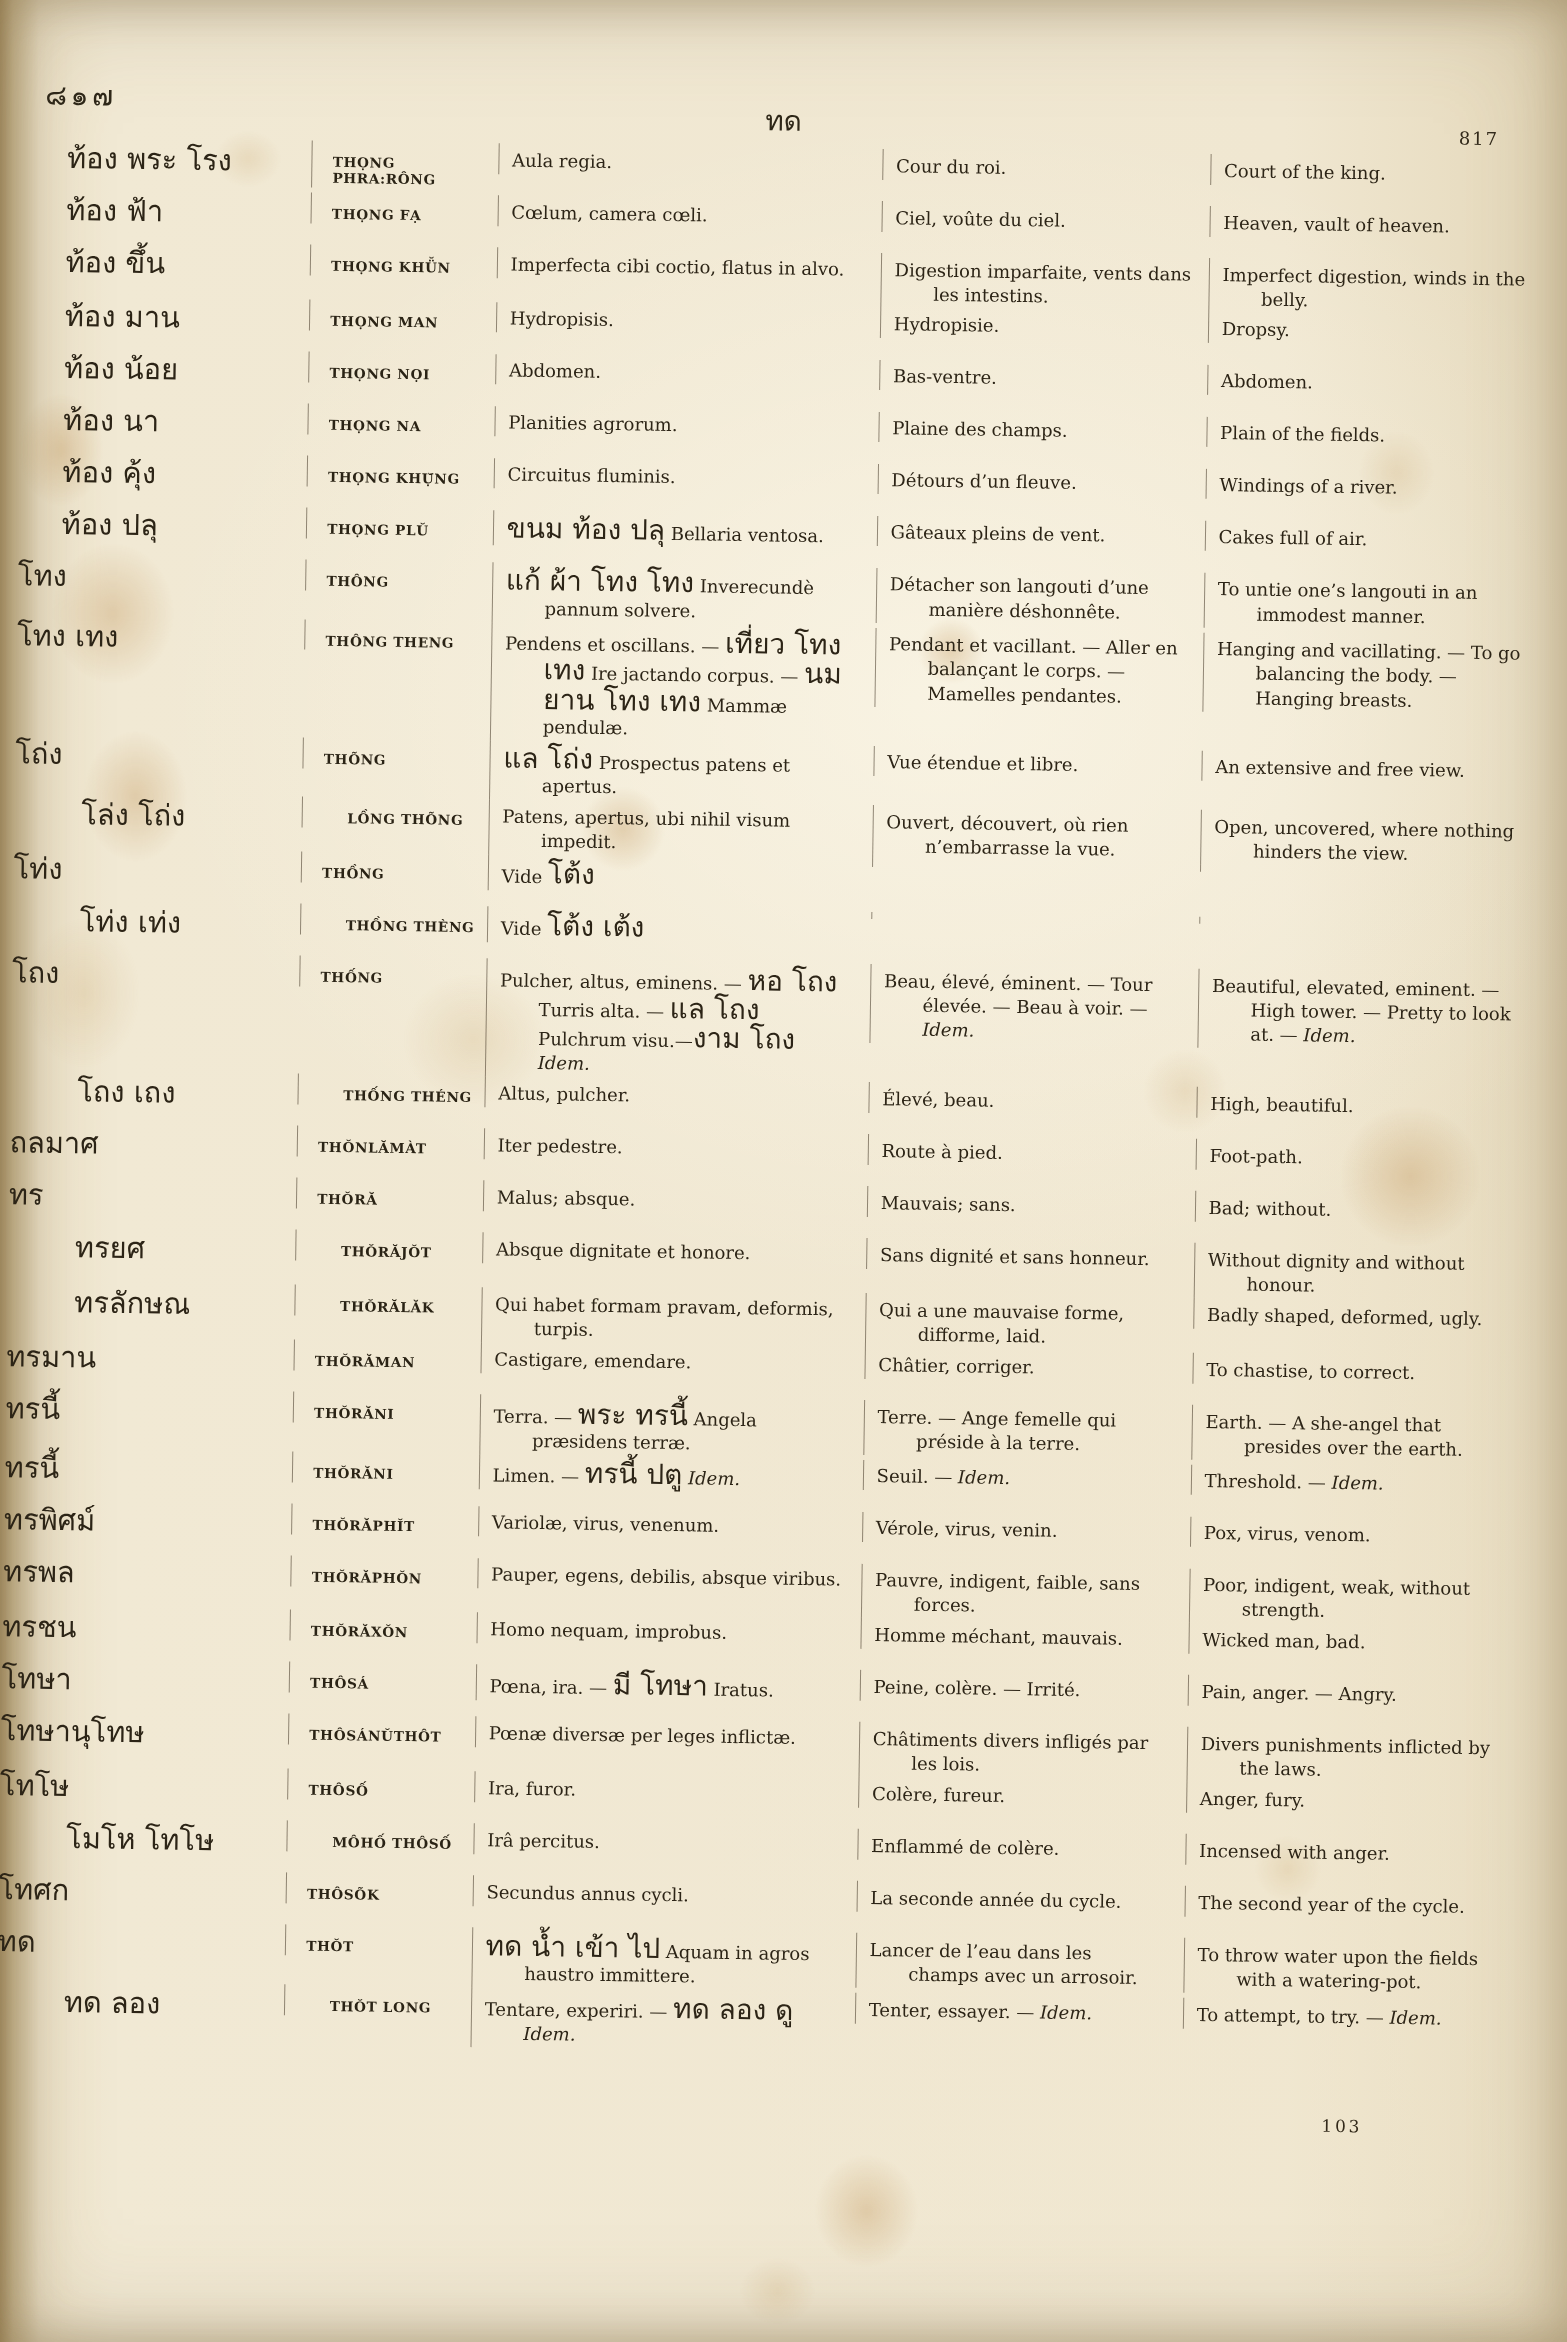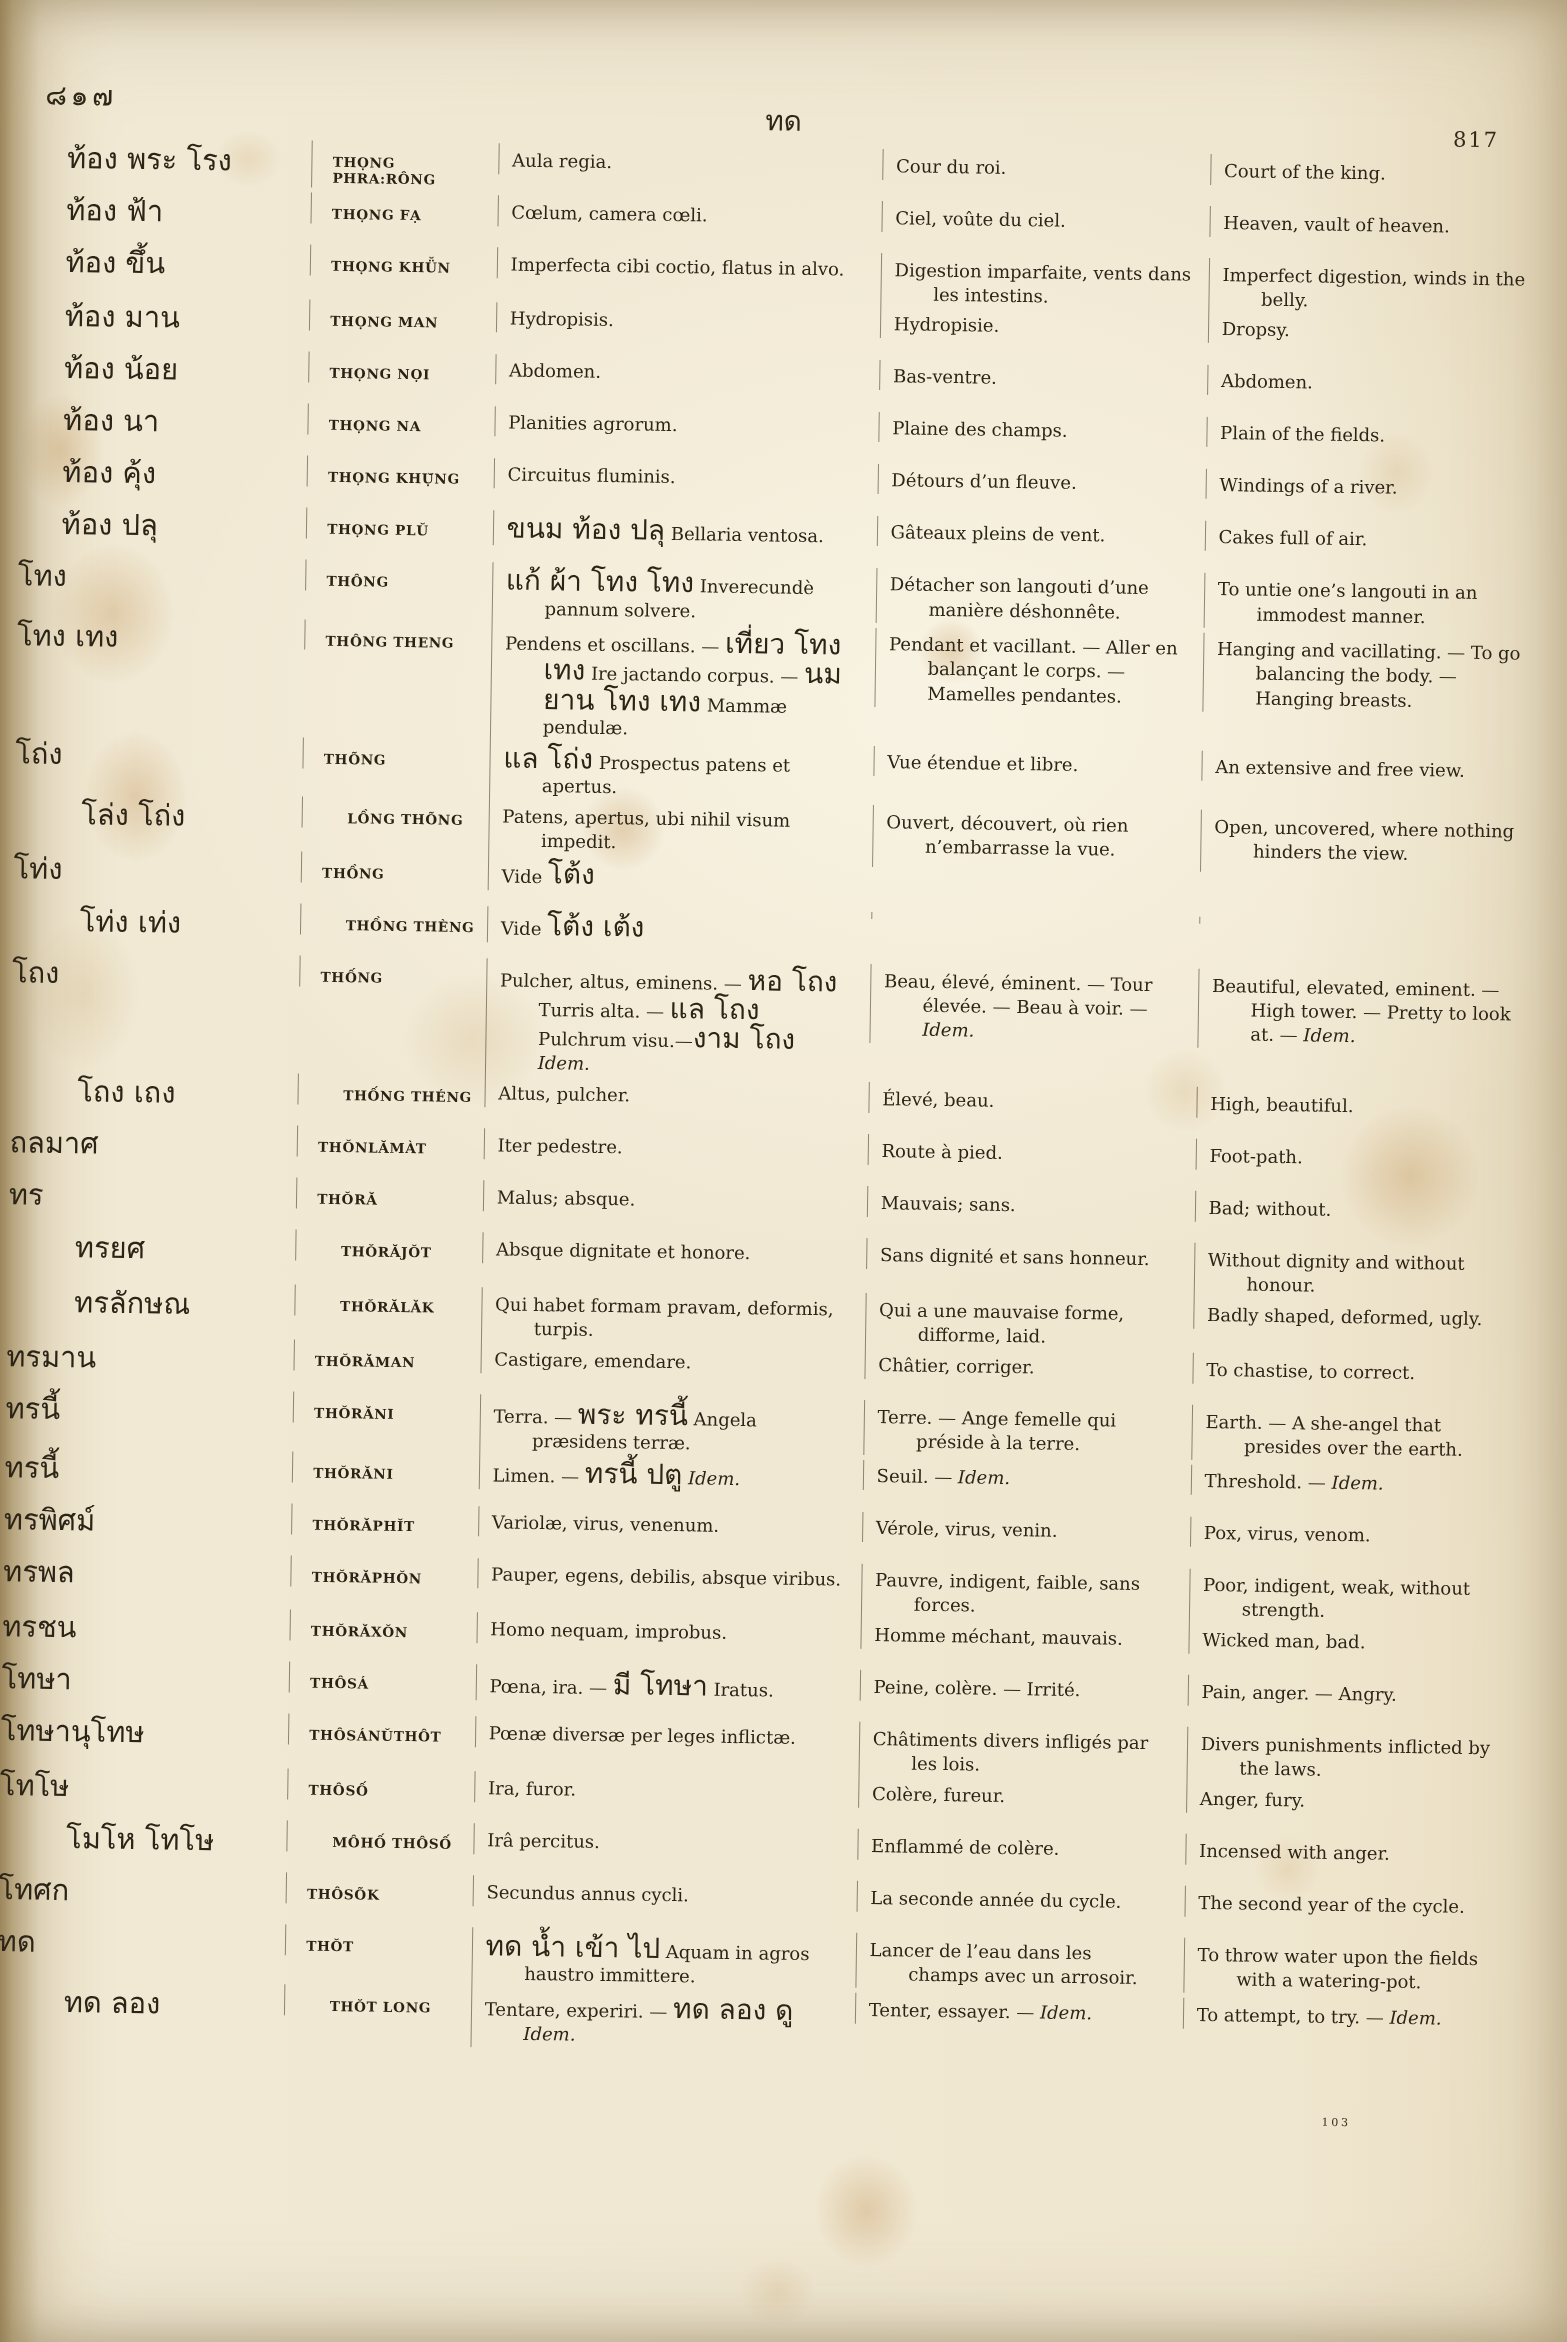--- a/index.html
+++ b/index.html
@@ -38,21 +38,21 @@
   .thai-folio{
     position:absolute;left:39px;top:73px;
     font-size:28px;letter-spacing:3.7px;color:#2e2718;
   }
   .running-head{
     position:absolute;left:0;top:97px;width:1555px;text-align:center;
     font-size:26px;color:#2e2718;
   }
   .folio{
     position:absolute;right:62px;top:107px;
-    font-size:21px;letter-spacing:1.9px;color:#32291a;
+    font-size:18px;letter-spacing:1.9px;color:#32291a;
   }
   .dict{
     position:absolute;left:3.7px;top:137px;width:1550px;
     display:flex;flex-direction:column;
   }
   .row{display:flex;align-items:flex-start;min-height:52px}
   .cell{box-sizing:border-box;padding-top:4.7px;padding-bottom:1.9px}
   .c-thai{width:302px;padding-left:15px;font-size:29px;line-height:1.15}
   .c-rom{width:187px;padding-left:20.6px;padding-top:13px;
     font-size:13.6px;font-weight:bold;letter-spacing:0.7px;color:#2a2315}
@@ -65,21 +65,21 @@
   }
   .c-rom,.c-latin,.c-fr,.c-en{border-left:0.9px solid rgba(62,50,32,.55)}
   .row.indent-thai .c-thai{padding-left:58px}
   .row.indent-both .c-thai{padding-left:82px}
   .row.indent-both .c-rom{padding-left:45px}
   .th{font-size:28px;line-height:1.0}
   .c-thai,.th{font-family:"DejaVu Serif", serif}
   i{}
   .signature{
     position:absolute;left:1345px;top:2097px;
-    font-size:11px;letter-spacing:2.8px;color:#332a1b;
+    font-size:17px;letter-spacing:2.8px;color:#332a1b;
   }
 </style>
 </head>
 <body>
 
 <div class="paper"></div>
 
 <div class="stain" style="left:19px;top:394px;width:84px;height:112px"></div>
 <div class="stain" style="left:52px;top:543px;width:122px;height:141px"></div>
 <div class="stain" style="left:84px;top:731px;width:103px;height:131px"></div>

